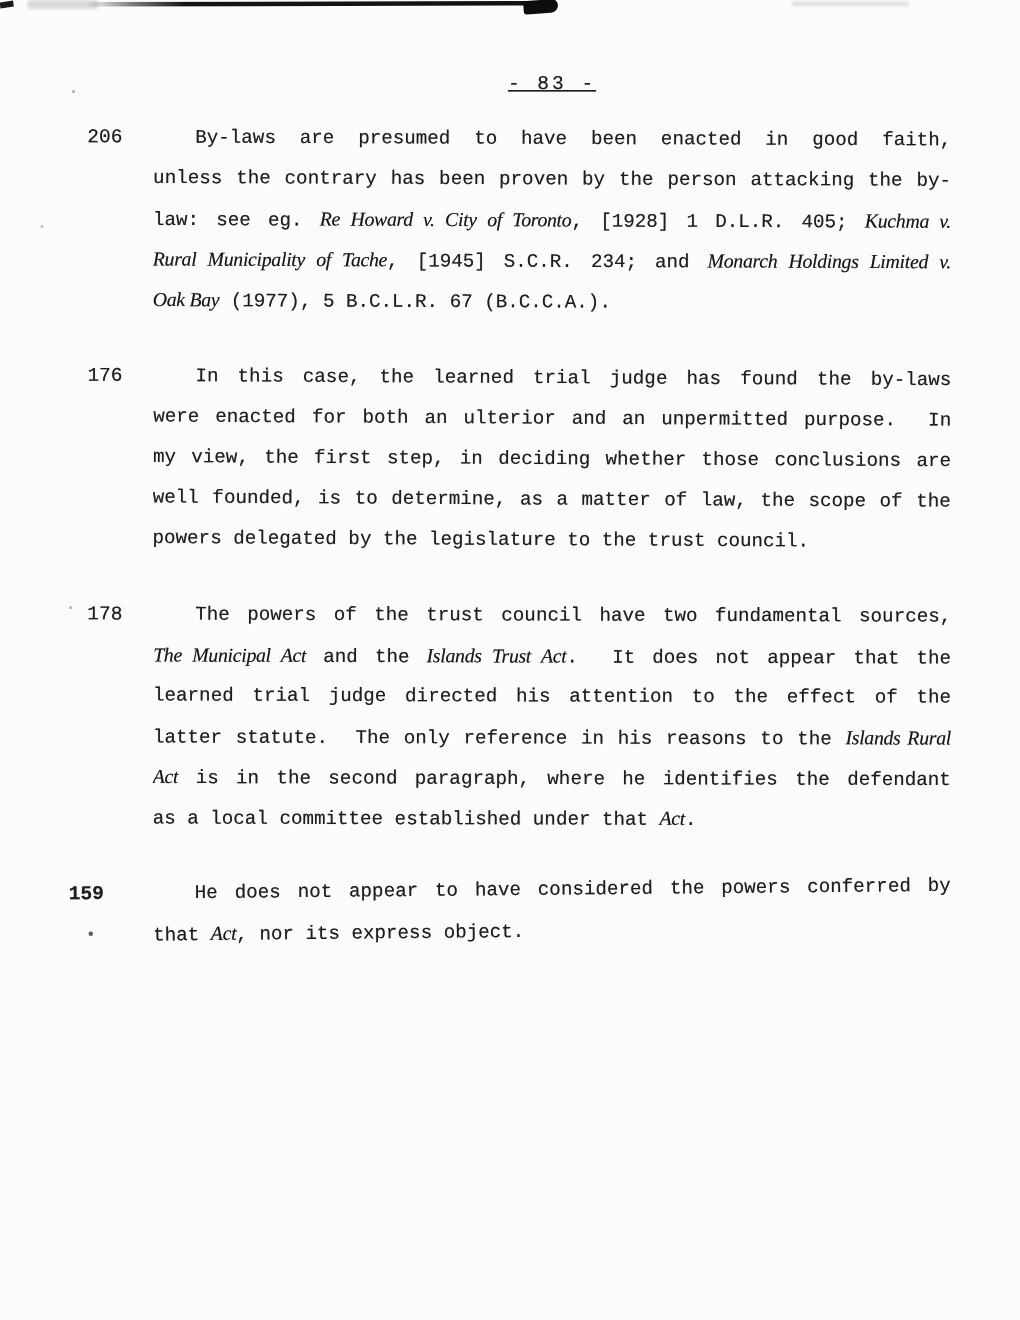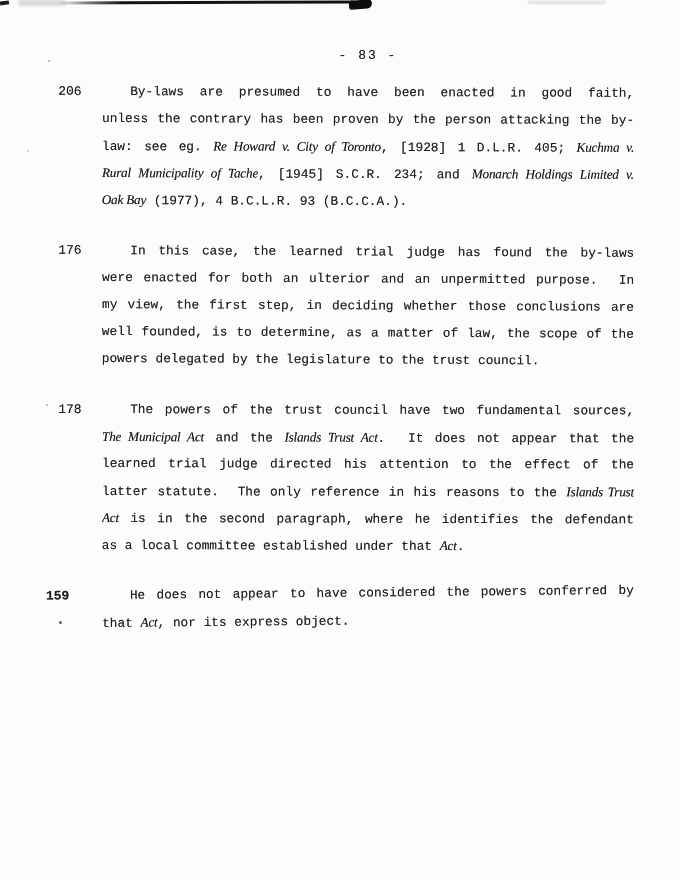--- a/index.html
+++ b/index.html
@@ -21,20 +21,21 @@
   .speck{position:absolute;background:#555;border-radius:50%;}
   .speck.s1{left:48px;top:60px;width:2px;height:2px;opacity:.5;}
   .speck.s2{left:46px;top:404px;width:2px;height:2px;opacity:.45;}
   .speck.s3{left:59px;top:621px;width:3px;height:3px;background:#333;opacity:.8;}
   .speck.s4{left:27px;top:150px;width:2px;height:2px;opacity:.35;}
   
   .pageno{
     position:absolute;top:48px;left:102px;width:532px;
     text-align:center;font-size:13px;letter-spacing:2px;
     text-shadow:0 0 .5px rgba(25,25,25,.6);
+    text-decoration:underline;
   }
   
   .content{position:absolute;left:102px;top:78px;width:532px;}
   .para{position:relative;transform-origin:0 50%;}
   .para + .para{margin-top:24px;}
   .para:nth-child(1){transform:rotate(0.2deg);}
   .para:nth-child(2){transform:rotate(0.3deg);}
   .para:nth-child(3){transform:rotate(0.15deg);}
   .para:nth-child(4){transform:rotate(-0.55deg);}
   .pnum{
@@ -72,36 +73,36 @@
 
   <div class="pageno">- 83 -</div>
 
   <div class="content">
       <div class="para">
         <div class="pnum">206</div>
         <div class="line first"><span class="mono">By-laws are presumed to have been enacted in good faith,</span></div>
         <div class="line"><span class="mono">unless the contrary has been proven by the person attacking the by-</span></div>
         <div class="line"><span class="mono">law: see eg. </span><span class="cite">Re Howard v. City of Toronto</span><span class="mono">, [1928] 1 D.L.R. 405; </span><span class="cite">Kuchma v.</span></div>
         <div class="line"><span class="cite">Rural Municipality of Tache</span><span class="mono">, [1945] S.C.R. 234; and </span><span class="cite">Monarch Holdings Limited v.</span></div>
-        <div class="line no-just"><span class="cite">Oak Bay</span><span class="mono"> (1977), 4 B.C.L.R. 93 (B.C.C.A.).</span></div>
+        <div class="line no-just"><span class="cite">Oak Bay</span><span class="mono"> (1977), 5 B.C.L.R. 67 (B.C.C.A.).</span></div>
       </div>
       <div class="para">
         <div class="pnum">176</div>
         <div class="line first"><span class="mono">In this case, the learned trial judge has found the by-laws</span></div>
         <div class="line"><span class="mono">were enacted for both an ulterior and an unpermitted purpose.&nbsp; In</span></div>
         <div class="line"><span class="mono">my view, the first step, in deciding whether those conclusions are</span></div>
         <div class="line"><span class="mono">well founded, is to determine, as a matter of law, the scope of the</span></div>
         <div class="line no-just"><span class="mono">powers delegated by the legislature to the trust council.</span></div>
       </div>
       <div class="para">
         <div class="pnum">178</div>
         <div class="line first"><span class="mono">The powers of the trust council have two fundamental sources,</span></div>
         <div class="line"><span class="cite">The Municipal Act</span><span class="mono"> and the </span><span class="cite">Islands Trust Act</span><span class="mono">.&nbsp; It does not appear that the</span></div>
         <div class="line"><span class="mono">learned trial judge directed his attention to the effect of the</span></div>
-        <div class="line"><span class="mono">latter statute.&nbsp; The only reference in his reasons to the </span><span class="cite">Islands Trust</span></div>
+        <div class="line"><span class="mono">latter statute.&nbsp; The only reference in his reasons to the </span><span class="cite">Islands Rural</span></div>
         <div class="line"><span class="cite">Act</span><span class="mono"> is in the second paragraph, where he identifies the defendant</span></div>
         <div class="line no-just"><span class="mono">as a local committee established under that </span><span class="cite">Act</span><span class="mono">.</span></div>
       </div>
       <div class="para">
         <div class="pnum">159</div>
         <div class="line first"><span class="mono">He does not appear to have considered the powers conferred by</span></div>
         <div class="line no-just"><span class="mono">that </span><span class="cite">Act</span><span class="mono">, nor its express object.</span></div>
       </div>
     </div>
 </div>

